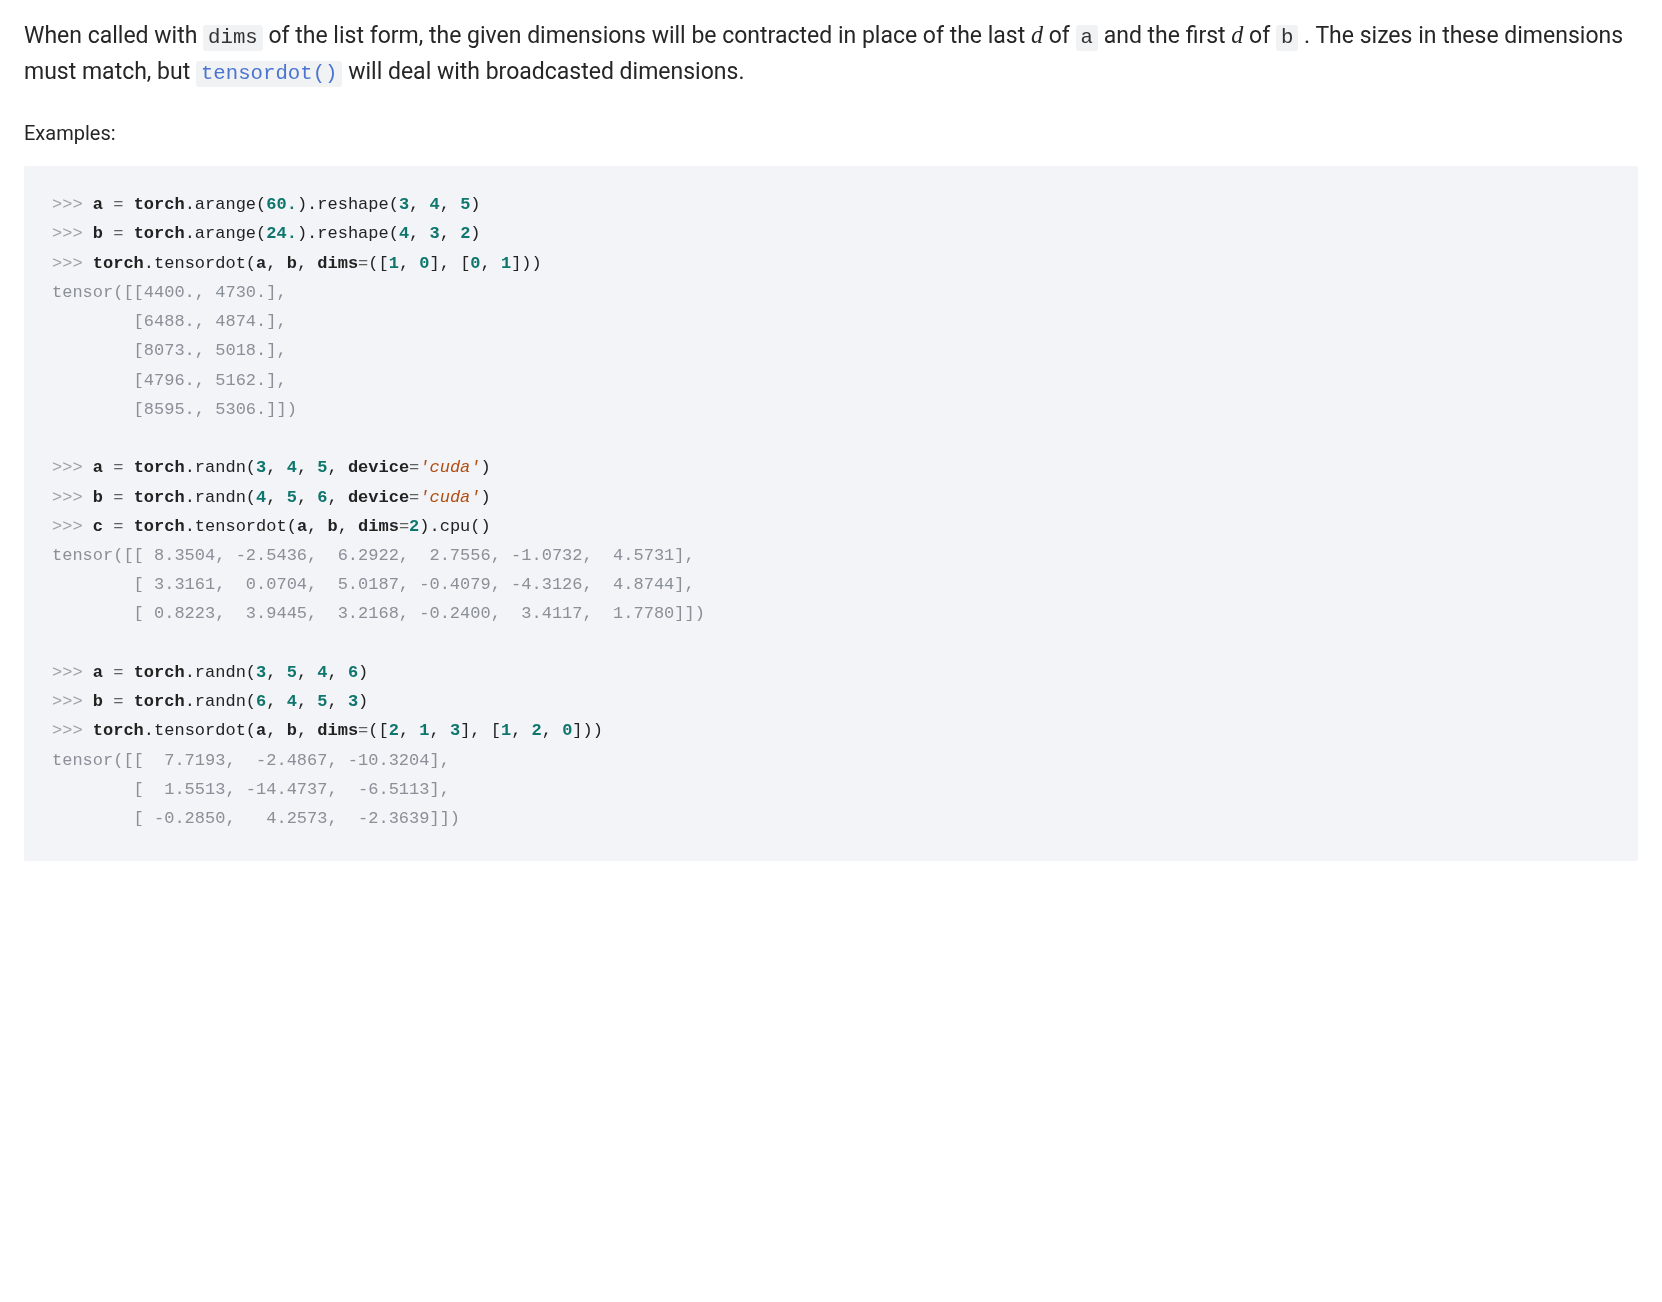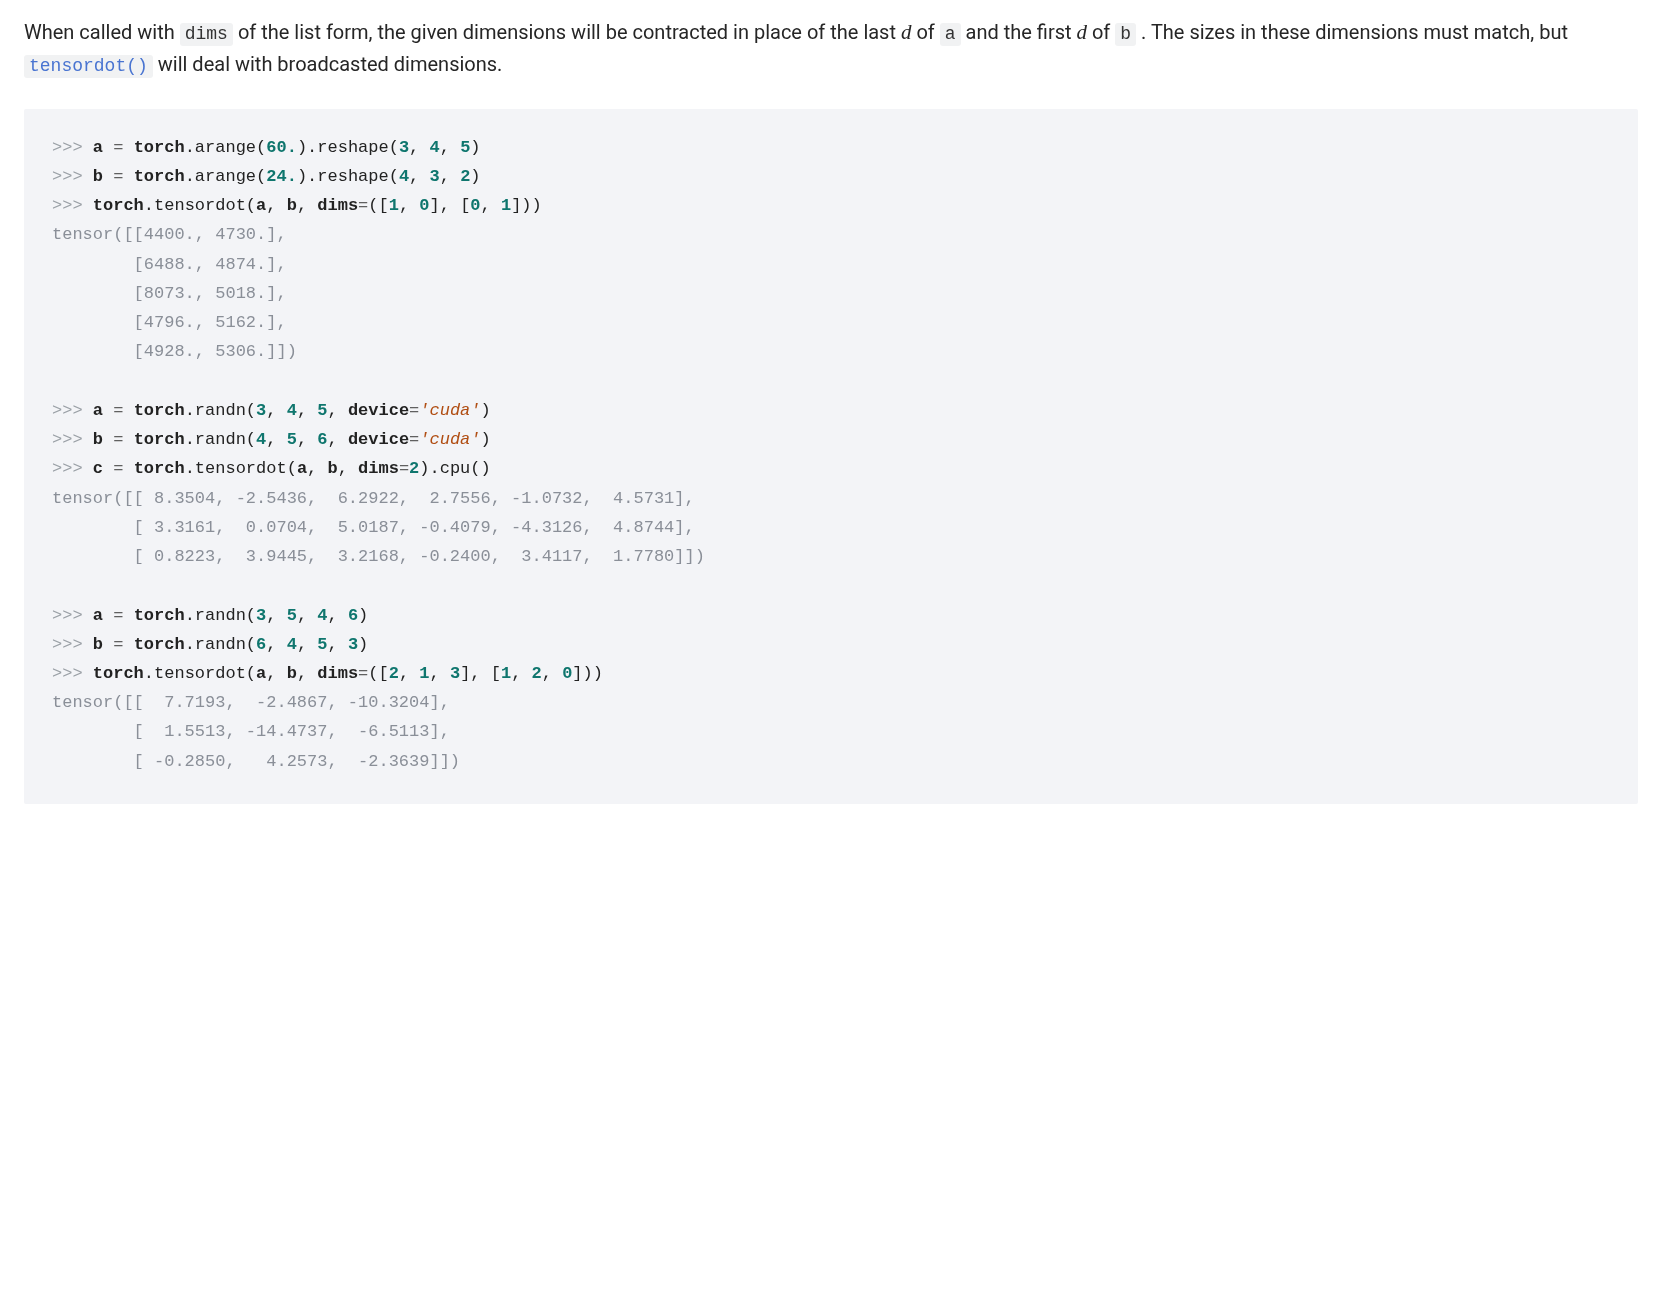--- a/index.html
+++ b/index.html
@@ -8,21 +8,21 @@
     background: #ffffff;
     font-family: -apple-system, BlinkMacSystemFont, "Segoe UI", Roboto, "Helvetica Neue", Arial, sans-serif;
     color: #262626;
   }
   .page {
     padding: 16px 24px 40px 24px;
     max-width: 1662px;
     box-sizing: border-box;
   }
   .desc {
-    font-size: 20px;
+    font-size: 23px;
     line-height: 1.55;
     margin: 0 0 28px 0;
   }
   .inline-code {
     font-family: "SFMono-Regular", Consolas, "Liberation Mono", Menlo, monospace;
     font-size: 0.90em;
     background: #f1f2f3;
     padding: 1px 5px 2px 5px;
     border-radius: 3px;
     color: #333;
@@ -63,29 +63,30 @@
 </style>
 </head>
 <body>
 
 <div class="page">
 
   <p class="desc">
     <span>When called with </span><code class="inline-code">dims</code><span> of the list form, the given dimensions will be contracted in place of the last </span><span class="math">d</span><span> of </span><code class="inline-code">a</code><span> and the first </span><span class="math">d</span><span> of </span><code class="inline-code">b</code><span> . The sizes in these dimensions must match, but </span><a class="inline-code link">tensordot()</a><span> will deal with broadcasted dimensions.</span>
   </p>
 
+  <p class="examples-label">Examples:</p>
 
   <pre class="codeblock"><span class="tok-prompt">&gt;&gt;&gt; </span><span class="tok-name">a </span><span class="tok-op">= </span><span class="tok-name">torch</span><span class="tok-punct">.</span><span class="tok-func">arange</span><span class="tok-punct">(</span><span class="tok-num">60.</span><span class="tok-punct">)</span><span class="tok-punct">.</span><span class="tok-func">reshape</span><span class="tok-punct">(</span><span class="tok-num">3</span><span class="tok-punct">, </span><span class="tok-num">4</span><span class="tok-punct">, </span><span class="tok-num">5</span><span class="tok-punct">)</span>
 <span class="tok-prompt">&gt;&gt;&gt; </span><span class="tok-name">b </span><span class="tok-op">= </span><span class="tok-name">torch</span><span class="tok-punct">.</span><span class="tok-func">arange</span><span class="tok-punct">(</span><span class="tok-num">24.</span><span class="tok-punct">)</span><span class="tok-punct">.</span><span class="tok-func">reshape</span><span class="tok-punct">(</span><span class="tok-num">4</span><span class="tok-punct">, </span><span class="tok-num">3</span><span class="tok-punct">, </span><span class="tok-num">2</span><span class="tok-punct">)</span>
 <span class="tok-prompt">&gt;&gt;&gt; </span><span class="tok-name">torch</span><span class="tok-punct">.</span><span class="tok-func">tensordot</span><span class="tok-punct">(</span><span class="tok-name">a</span><span class="tok-punct">, </span><span class="tok-name">b</span><span class="tok-punct">, </span><span class="tok-name">dims</span><span class="tok-op">=</span><span class="tok-punct">(</span><span class="tok-punct">[</span><span class="tok-num">1</span><span class="tok-punct">, </span><span class="tok-num">0</span><span class="tok-punct">]</span><span class="tok-punct">, </span><span class="tok-punct">[</span><span class="tok-num">0</span><span class="tok-punct">, </span><span class="tok-num">1</span><span class="tok-punct">]</span><span class="tok-punct">)</span><span class="tok-punct">)</span>
 <span class="tok-out">tensor([[4400., 4730.],</span>
 <span class="tok-out">        [6488., 4874.],</span>
 <span class="tok-out">        [8073., 5018.],</span>
 <span class="tok-out">        [4796., 5162.],</span>
-<span class="tok-out">        [4928., 5306.]])</span>
+<span class="tok-out">        [8595., 5306.]])</span>
 
 <span class="tok-prompt">&gt;&gt;&gt; </span><span class="tok-name">a </span><span class="tok-op">= </span><span class="tok-name">torch</span><span class="tok-punct">.</span><span class="tok-func">randn</span><span class="tok-punct">(</span><span class="tok-num">3</span><span class="tok-punct">, </span><span class="tok-num">4</span><span class="tok-punct">, </span><span class="tok-num">5</span><span class="tok-punct">, </span><span class="tok-name">device</span><span class="tok-op">=</span><span class="tok-str">'cuda'</span><span class="tok-punct">)</span>
 <span class="tok-prompt">&gt;&gt;&gt; </span><span class="tok-name">b </span><span class="tok-op">= </span><span class="tok-name">torch</span><span class="tok-punct">.</span><span class="tok-func">randn</span><span class="tok-punct">(</span><span class="tok-num">4</span><span class="tok-punct">, </span><span class="tok-num">5</span><span class="tok-punct">, </span><span class="tok-num">6</span><span class="tok-punct">, </span><span class="tok-name">device</span><span class="tok-op">=</span><span class="tok-str">'cuda'</span><span class="tok-punct">)</span>
 <span class="tok-prompt">&gt;&gt;&gt; </span><span class="tok-name">c </span><span class="tok-op">= </span><span class="tok-name">torch</span><span class="tok-punct">.</span><span class="tok-func">tensordot</span><span class="tok-punct">(</span><span class="tok-name">a</span><span class="tok-punct">, </span><span class="tok-name">b</span><span class="tok-punct">, </span><span class="tok-name">dims</span><span class="tok-op">=</span><span class="tok-num">2</span><span class="tok-punct">)</span><span class="tok-punct">.</span><span class="tok-func">cpu</span><span class="tok-punct">(</span><span class="tok-punct">)</span>
 <span class="tok-out">tensor([[ 8.3504, -2.5436,  6.2922,  2.7556, -1.0732,  4.5731],</span>
 <span class="tok-out">        [ 3.3161,  0.0704,  5.0187, -0.4079, -4.3126,  4.8744],</span>
 <span class="tok-out">        [ 0.8223,  3.9445,  3.2168, -0.2400,  3.4117,  1.7780]])</span>
 
 <span class="tok-prompt">&gt;&gt;&gt; </span><span class="tok-name">a </span><span class="tok-op">= </span><span class="tok-name">torch</span><span class="tok-punct">.</span><span class="tok-func">randn</span><span class="tok-punct">(</span><span class="tok-num">3</span><span class="tok-punct">, </span><span class="tok-num">5</span><span class="tok-punct">, </span><span class="tok-num">4</span><span class="tok-punct">, </span><span class="tok-num">6</span><span class="tok-punct">)</span>
 <span class="tok-prompt">&gt;&gt;&gt; </span><span class="tok-name">b </span><span class="tok-op">= </span><span class="tok-name">torch</span><span class="tok-punct">.</span><span class="tok-func">randn</span><span class="tok-punct">(</span><span class="tok-num">6</span><span class="tok-punct">, </span><span class="tok-num">4</span><span class="tok-punct">, </span><span class="tok-num">5</span><span class="tok-punct">, </span><span class="tok-num">3</span><span class="tok-punct">)</span>

